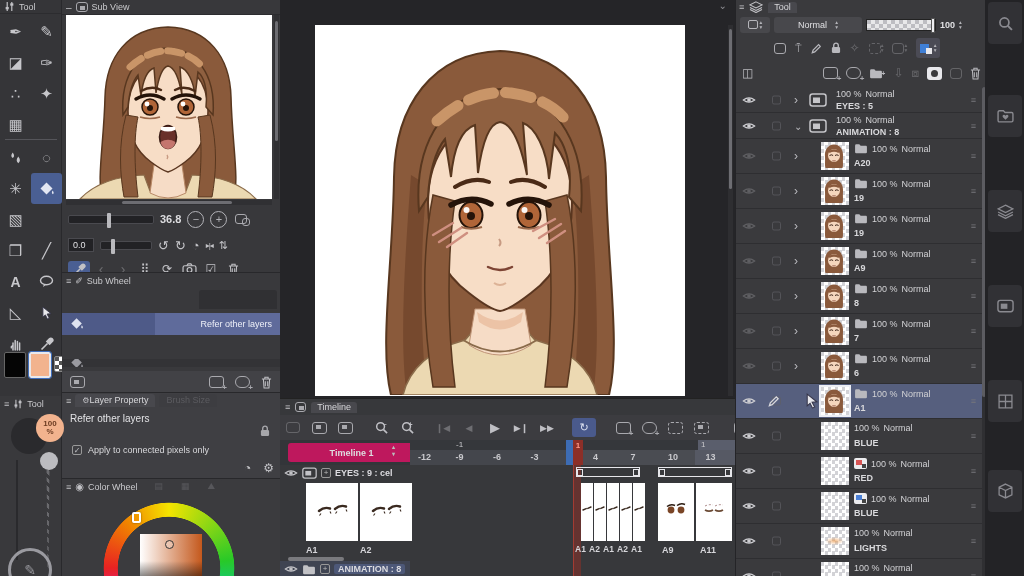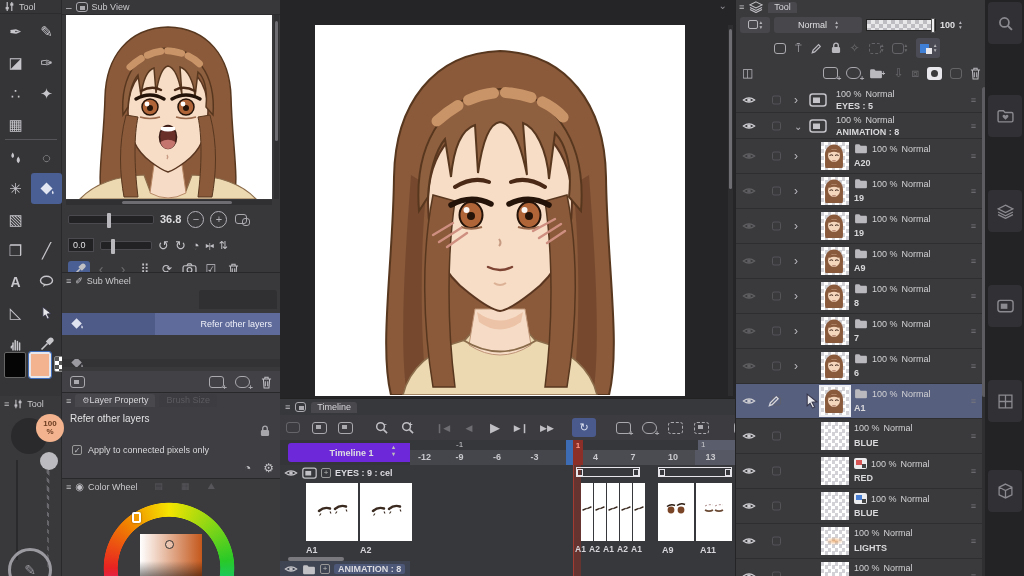--- a/index.html
+++ b/index.html
@@ -103,21 +103,21 @@
   .cwhite { position:absolute; left:35px; top:25px; width:370px; height:371px; background:#fff; overflow:hidden; }
   .cv-vscroll { position:absolute; left:448px; top:25px; width:5px; height:371px; background:#2e2e31; }
 
   
   .timeline { left:280px; top:398px; width:455px; height:178px; background:#37383b; border-top:1px solid #222; }
   .tl-head { position:absolute; left:0; top:0; width:455px; height:16px; display:flex; align-items:center; gap:5px; padding:0 5px; }
   .tl-tools { position:absolute; left:0; top:16px; width:455px; height:25px; background:#3c3c40; display:flex; align-items:center; }
   .tl-tools .ti { width:26px; text-align:center; font-size:12px; color:#bfbfc4; flex:none; display:flex; justify-content:center; }
   .ti.loop { background:#4a5a8c; border-radius:3px; margin:0 4px; padding:3px 0; width:24px; }
   .tl-selrow { position:absolute; left:0; top:41px; width:455px; height:25px; background:#333539; }
-  .tl-selector { position:absolute; left:8px; top:3px; width:127px; height:19px; background:#6d28d9; border-radius:3px;
+  .tl-selector { position:absolute; left:8px; top:3px; width:127px; height:19px; background:#be185d; border-radius:3px;
       display:flex; align-items:center; justify-content:center; font-weight:bold; color:#dedee1; }
   .tl-selstep { position:absolute; left:104px; top:1px; display:flex; flex-direction:column; line-height:7px; font-size:6px; color:#bbb; }
   .ruler { position:absolute; left:130px; top:41px; width:325px; height:25px; background:#3d3f44; overflow:hidden; }
   .ruler .miniband { position:absolute; left:0; top:0; width:325px; height:10px; background:#35373b; }
   .ruler .secband { position:absolute; left:288px; top:0; width:37px; height:10px; background:#5a5e6c; }
   .ruler .negzone { position:absolute; left:0; top:10px; width:163px; height:15px; background:#44464c; }
   .ruler .poszone { position:absolute; left:163px; top:10px; width:162px; height:15px; background:#4a4c52; }
   .ruler .posband { position:absolute; left:285px; top:10px; width:40px; height:15px; background:#565964; }
   .tick { position:absolute; top:12px; font-size:9px; font-weight:bold; color:#c9c9cd; }
   .sec { position:absolute; top:0px; font-size:8px; color:#c9c9cd; }

